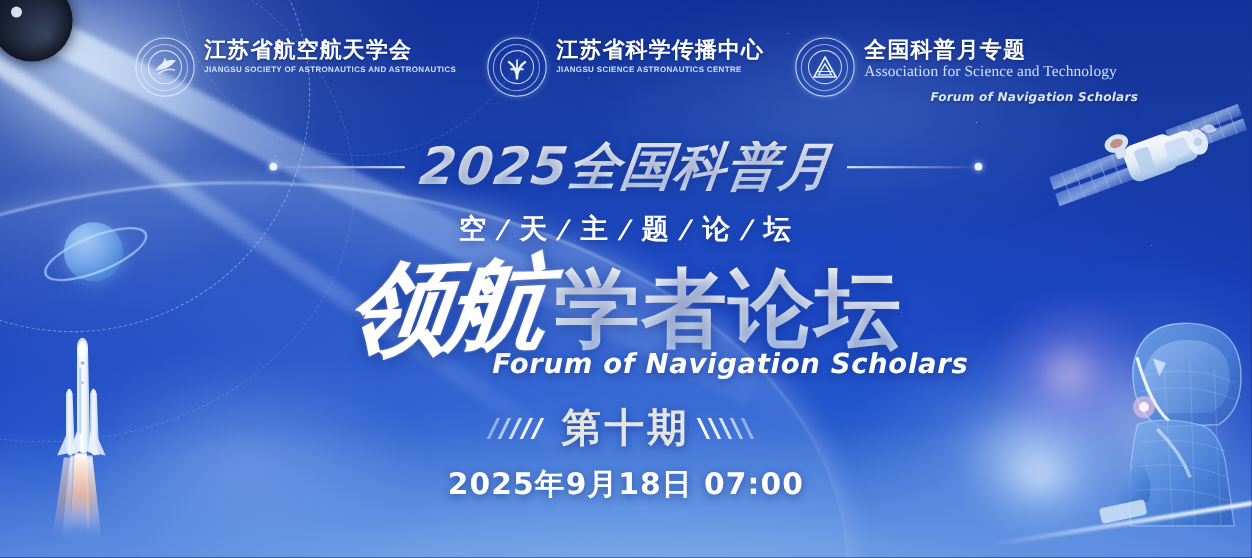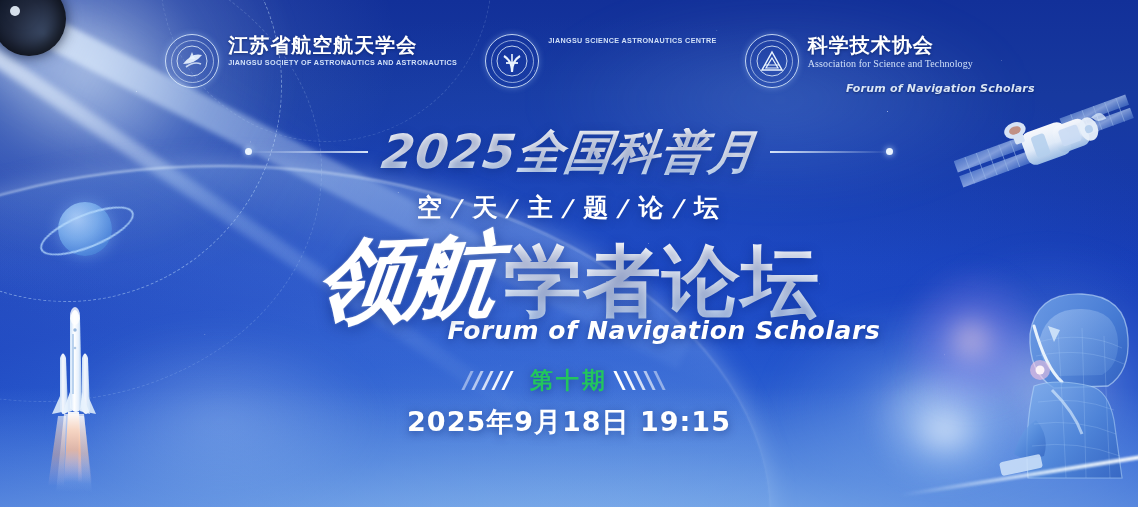--- a/index.html
+++ b/index.html
@@ -171,21 +171,21 @@
     color:#ffffff;font-size:20px;font-weight:700;letter-spacing:1px;
     line-height:1.12;white-space:nowrap;
     font-family:"DejaVu Sans","Liberation Sans",sans-serif;
     text-shadow:0 1px 3px rgba(6,26,80,.6);
   }
   .logo-en{
     color:rgba(224,238,255,0.92);font-size:7.2px;font-weight:700;
     letter-spacing:0.35px;white-space:nowrap;margin-top:2px;
     font-family:"Liberation Sans",sans-serif;
   }
-  .logo-en.thin{font-weight:400;font-size:10px;letter-spacing:.1px;font-family:"Liberation Serif",serif;}
+  .logo-en.thin{font-weight:400;font-size:14px;letter-spacing:.1px;font-family:"Liberation Serif",serif;}
 
   
   .stray-forum{
     position:absolute;left:846px;top:82px;z-index:7;
     color:rgba(235,245,255,0.92);
     font-size:11px;font-style:italic;font-weight:700;
     letter-spacing:.2px;white-space:nowrap;
     font-family:"DejaVu Sans","Liberation Sans",sans-serif;
     text-shadow:0 1px 2px rgba(10,30,90,.7);
   }
@@ -285,21 +285,21 @@
   .chev span:nth-child(3){opacity:.78;}
   .chev span:nth-child(4){opacity:.92;}
   .chev span:nth-child(5){opacity:1;}
   .chev.r span:nth-child(1){opacity:1;}
   .chev.r span:nth-child(2){opacity:.92;}
   .chev.r span:nth-child(3){opacity:.78;}
   .chev.r span:nth-child(4){opacity:.62;}
   .chev.r span:nth-child(5){opacity:.45;}
   .episode-text{
     font-family:"DejaVu Sans","Liberation Sans",sans-serif;
-    font-size:23px;font-weight:700;color:#22c55e;letter-spacing:3px;
+    font-size:36px;font-weight:700;color:#e5e5e5;letter-spacing:3px;
     text-shadow:0 2px 8px rgba(8,34,110,.5);
   }
 
   .note{
     margin-top:10px;
     font-family:"DejaVu Sans","Liberation Sans",sans-serif;
     font-size:22px;font-weight:500;color:#ffffff;letter-spacing:1px;
     text-shadow:0 2px 7px rgba(8,34,110,.45);
   }
   .datetime{
@@ -544,35 +544,36 @@
       <div class="logo-emblem">
         <svg width="34" height="34" viewBox="0 0 34 34">
           <circle cx="17" cy="17" r="15" fill="none" stroke="rgba(235,246,255,.8)" stroke-width="1"></circle>
           <path d="M9 12 q8 5 8 16" fill="none" stroke="#eaf4ff" stroke-width="2.1"></path>
           <path d="M25 12 q-8 5 -8 16" fill="none" stroke="#eaf4ff" stroke-width="2.1"></path>
           <path d="M11 19 h12" stroke="#eaf4ff" stroke-width="1.8"></path>
           <path d="M17 10 v16" stroke="#eaf4ff" stroke-width="1.6"></path>
         </svg>
       </div>
       <div class="logo-text">
+        <div class="logo-cn">江苏省科学传播中心</div>
         <div class="logo-en">JIANGSU SCIENCE ASTRONAUTICS CENTRE</div>
       </div>
     </div>
 
     <div class="logo">
       <div class="logo-emblem">
         <svg width="34" height="34" viewBox="0 0 34 34">
           <circle cx="17" cy="17" r="15" fill="none" stroke="rgba(235,246,255,.8)" stroke-width="1"></circle>
           <path d="M17 8 L27 26 L7 26 Z" fill="none" stroke="#eaf4ff" stroke-width="1.5"></path>
           <path d="M17 14 L23 24 L11 24 Z" fill="none" stroke="#eaf4ff" stroke-width="1.2"></path>
           <path d="M10 21 h14" stroke="#eaf4ff" stroke-width="1"></path>
         </svg>
       </div>
       <div class="logo-text">
-        <div class="logo-cn">科学技术协会</div>
+        <div class="logo-cn">全国科普月专题</div>
         <div class="logo-en thin">Association for Science and Technology</div>
       </div>
     </div>
 
   </div>
 
   <div class="stray-forum">Forum of Navigation Scholars</div>
 
   <div class="center">
 
@@ -606,17 +607,17 @@
       <div class="episode-text">第十期</div>
       <div class="chev r">
           <span></span>
           <span></span>
           <span></span>
           <span></span>
           <span></span>
         </div>
     </div>
 
-    <div class="datetime">2025年9月18日  19:15</div>
+    <div class="datetime">2025年9月18日  07:00</div>
 
   </div>
 
 </div>
 
 </body></html>

